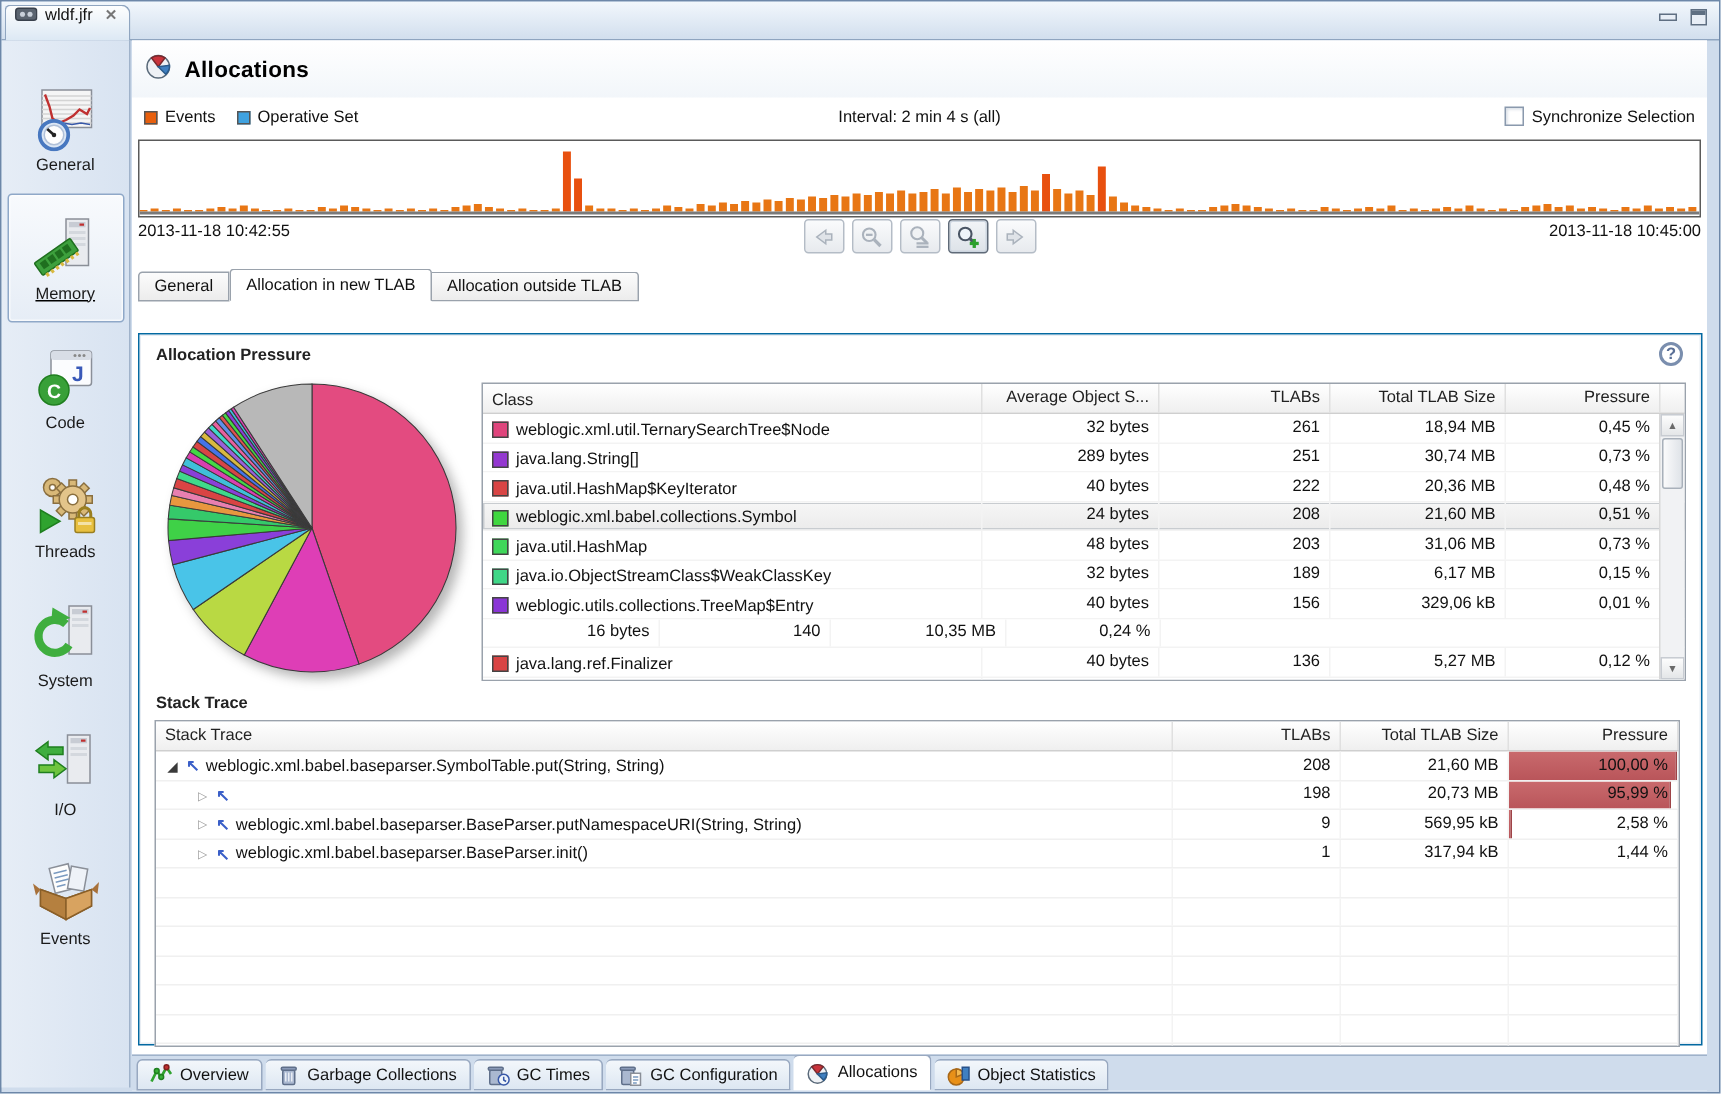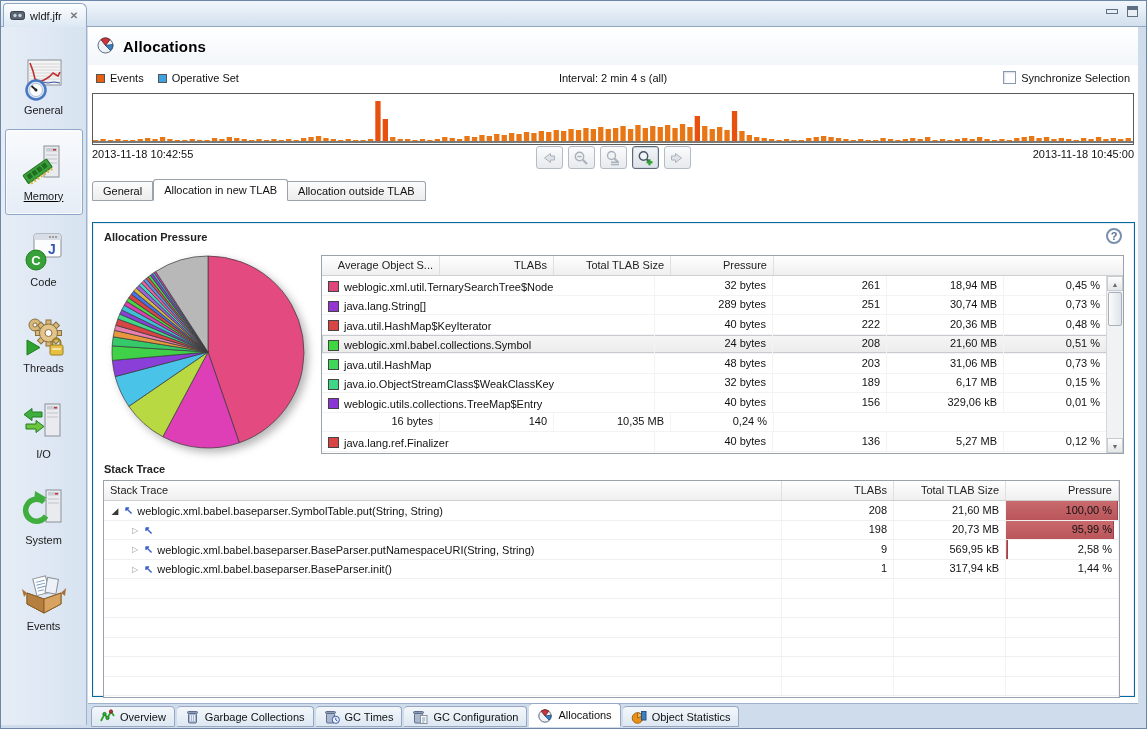--- a/index.html
+++ b/index.html
@@ -3,21 +3,21 @@
 <meta charset="utf-8">
 <style>
   * { margin:0; padding:0; box-sizing:border-box; }
   html,body { background:#b8c6d8; font-family:"Liberation Sans", sans-serif; }
   .window{ position:relative; width:1147px; height:729px; background:#cfdcec; border:1px solid #6d87a8; overflow:hidden; }
 
   
   .editor-tabbar{ position:absolute; top:0; left:0; right:0; height:26px;
     background:linear-gradient(#f2f7fc,#d2dfee); border-bottom:1px solid #8fa5c0; }
   .editor-tab{ position:absolute; left:2px; top:2px; height:24px; padding:0 8px 0 6px;
-    display:flex; align-items:center; gap:5px;
+    display:flex; align-items:flex-start; gap:5px;
     background:linear-gradient(#fdfefe,#dce8f4); border:1px solid #8fa5c0; border-bottom:none;
     border-radius:4px 6px 0 0; font-size:11px; color:#111; }
   .etab-icon svg{ display:block; }
   .etab-close{ color:#777; font-size:10px; font-weight:bold; cursor:pointer; margin-left:3px; }
   .win-controls{ position:absolute; right:8px; top:5px; display:flex; gap:10px; }
   .wc-min{ width:11px; height:9px; position:relative; }
   .wc-min::after{ content:""; position:absolute; left:0; top:3px; width:10px; height:3px; border:1px solid #5f6f82; background:#e8eef6; }
   .wc-max{ width:11px; height:11px; border:1px solid #5f6f82; background:#e8eef6; position:relative; }
   .wc-max::after{ content:""; position:absolute; left:0; top:0; right:0; height:3px; background:#5f6f82; }
 
@@ -206,44 +206,44 @@
             <rect x="28" y="30" width="13" height="10" rx="1.5" fill="#e8c040" stroke="#9a7f20"></rect>
             <path d="M30.5 30 v-2.5 a4 4 0 0 1 8 0 V30" fill="none" stroke="#9a7f20" stroke-width="2"></path>
             <rect x="30" y="33" width="9" height="2" fill="#fff8"></rect>
           </svg>
         </span>
         <span class="s-label">Threads</span>
       </div>
       <div class="side-item">
         <span class="s-icon">
           <svg width="44" height="44" viewBox="0 0 44 44">
+            <rect x="24" y="3" width="15" height="32" fill="#e9ebef" stroke="#8a8f98"></rect>
+            <rect x="26" y="5" width="11" height="3.5" fill="#c8ccd4"></rect>
+            <rect x="33" y="6" width="3" height="1.5" fill="#c03030"></rect>
+            <rect x="26" y="11" width="11" height="2" fill="#d4d8de"></rect>
+            <rect x="26" y="15" width="11" height="2" fill="#d4d8de"></rect>
+            <path d="M22 15 A11 11 0 1 0 24 29" stroke="#3fae3f" stroke-width="5.5" fill="none"></path>
+            <polygon points="13,4 25,11 12,15" fill="#3fae3f"></polygon>
+          </svg>
+        </span>
+        <span class="s-label">System</span>
+      </div>
+      <div class="side-item">
+        <span class="s-icon">
+          <svg width="44" height="44" viewBox="0 0 44 44">
             <rect x="23" y="3" width="15" height="32" fill="#e9ebef" stroke="#8a8f98"></rect>
             <rect x="25" y="5" width="11" height="3.5" fill="#c8ccd4"></rect>
             <rect x="32" y="6" width="3" height="1.5" fill="#c03030"></rect>
             <rect x="25" y="11" width="11" height="2" fill="#d4d8de"></rect>
             <rect x="25" y="15" width="11" height="2" fill="#d4d8de"></rect>
             <polygon points="20,11 10,11 10,7.5 2,13.5 10,19.5 10,16 20,16" fill="#3fae3f" stroke="#1f7f1f"></polygon>
             <polygon points="4,23 14,23 14,19.5 22,25.5 14,31.5 14,28 4,28" fill="#6fc43f" stroke="#1f7f1f"></polygon>
           </svg>
         </span>
         <span class="s-label">I/O</span>
-      </div>
-      <div class="side-item">
-        <span class="s-icon">
-          <svg width="44" height="44" viewBox="0 0 44 44">
-            <rect x="24" y="3" width="15" height="32" fill="#e9ebef" stroke="#8a8f98"></rect>
-            <rect x="26" y="5" width="11" height="3.5" fill="#c8ccd4"></rect>
-            <rect x="33" y="6" width="3" height="1.5" fill="#c03030"></rect>
-            <rect x="26" y="11" width="11" height="2" fill="#d4d8de"></rect>
-            <rect x="26" y="15" width="11" height="2" fill="#d4d8de"></rect>
-            <path d="M22 15 A11 11 0 1 0 24 29" stroke="#3fae3f" stroke-width="5.5" fill="none"></path>
-            <polygon points="13,4 25,11 12,15" fill="#3fae3f"></polygon>
-          </svg>
-        </span>
-        <span class="s-label">System</span>
       </div>
       <div class="side-item">
         <span class="s-icon">
           <svg width="44" height="44" viewBox="0 0 44 44">
             <g transform="rotate(-14 20 14)">
               <rect x="13" y="4" width="13" height="17" fill="#fdfdfd" stroke="#8a8f98"></rect>
               <path d="M15 8h9M15 11h9M15 14h9M15 17h6" stroke="#7a9ac0"></path>
             </g>
             <g transform="rotate(10 28 14)">
               <rect x="24" y="5" width="11" height="15" fill="#eef2f8" stroke="#8a8f98"></rect>
@@ -521,20 +521,21 @@
             <path d="M99 99 L37.24 25.51 A96 96 0 0 1 39.27 23.84 Z" fill="#e05050" stroke="#3a3a3a" stroke-width="0.7"></path>
             <path d="M99 99 L39.27 23.84 A96 96 0 0 1 41.36 22.23 Z" fill="#44d944" stroke="#3a3a3a" stroke-width="0.7"></path>
             <path d="M99 99 L41.36 22.23 A96 96 0 0 1 43.48 20.68 Z" fill="#8a3fd9" stroke="#3a3a3a" stroke-width="0.7"></path>
             <path d="M99 99 L43.48 20.68 A96 96 0 0 1 45.10 19.56 Z" fill="#3fc0d9" stroke="#3a3a3a" stroke-width="0.7"></path>
             <path d="M99 99 L45.10 19.56 A96 96 0 0 1 46.75 18.47 Z" fill="#d93fb0" stroke="#3a3a3a" stroke-width="0.7"></path>
             <path d="M99 99 L46.75 18.47 A96 96 0 0 1 99.00 3.00 Z" fill="#b8b8b8" stroke="#3a3a3a" stroke-width="0.7"></path>
           </svg></div>
 
       <div class="class-table">
         <div class="t-header" id="class-table-header">
+            <div class="hc col-class">Class</div>
             <div class="hc col-avg num">Average Object S...</div>
             <div class="hc col-tlabs num">TLABs</div>
             <div class="hc col-size num">Total TLAB Size</div>
             <div class="hc col-press num">Pressure</div>
           </div>
         <div id="class-table-body">
             <div class="t-row">
               <div class="tc col-class">
                 <span class="swatch" style="background: rgb(224, 68, 124);"></span>
                 <span>weblogic.xml.util.TernarySearchTree$Node</span>

